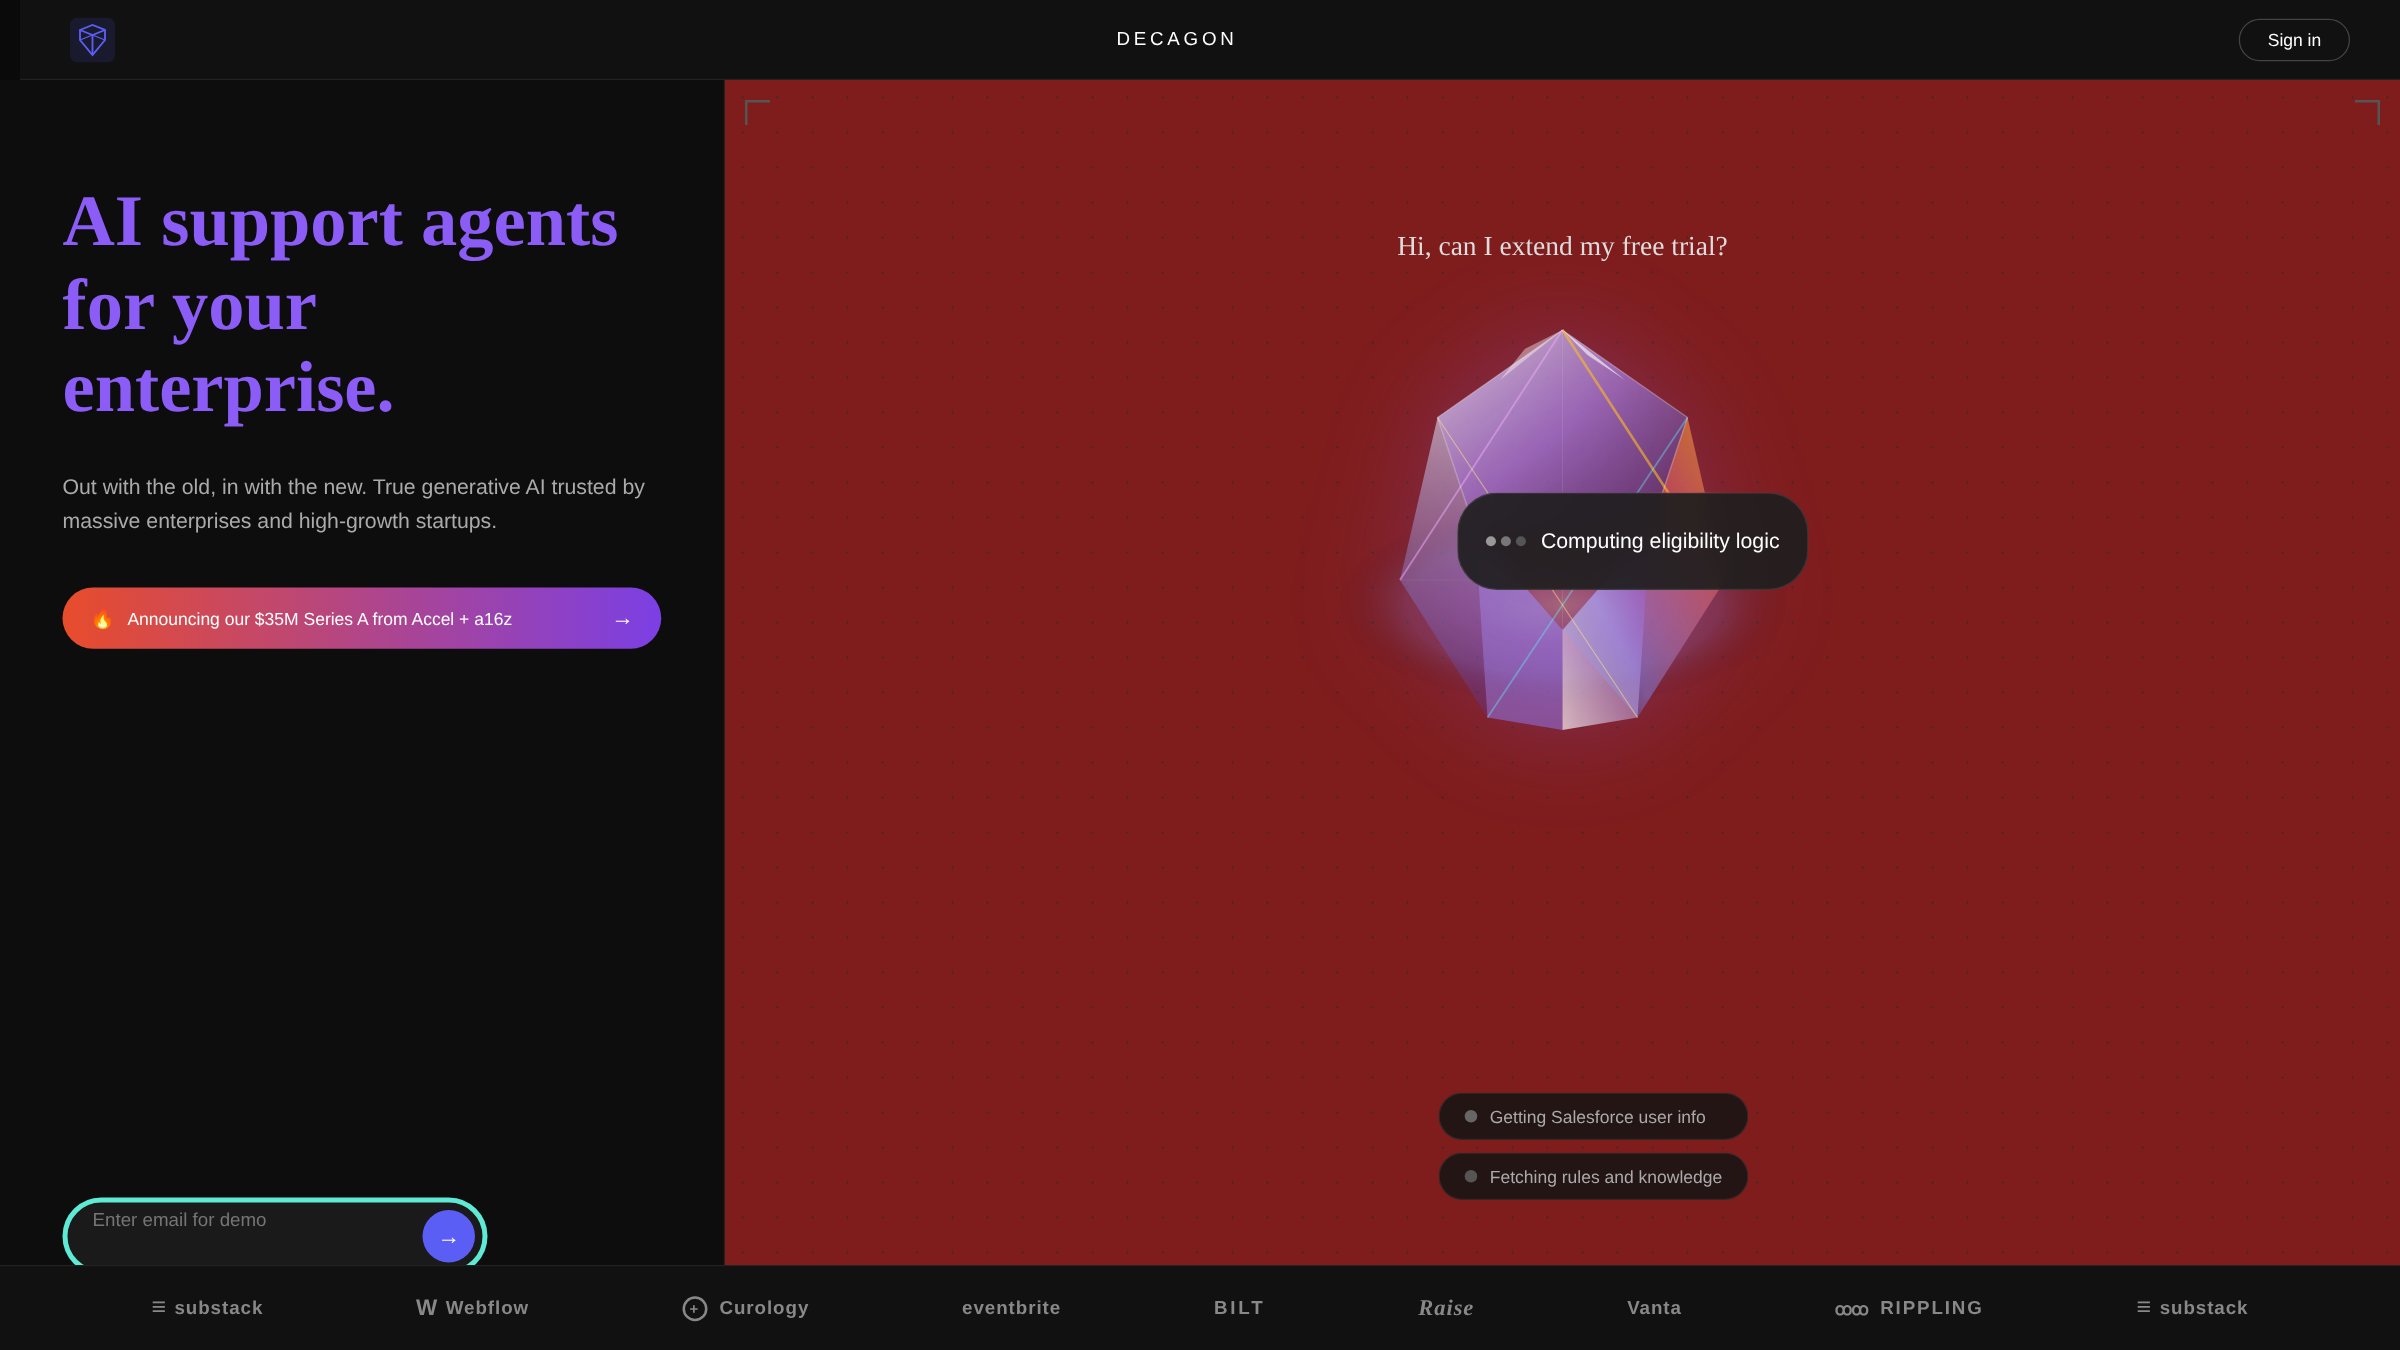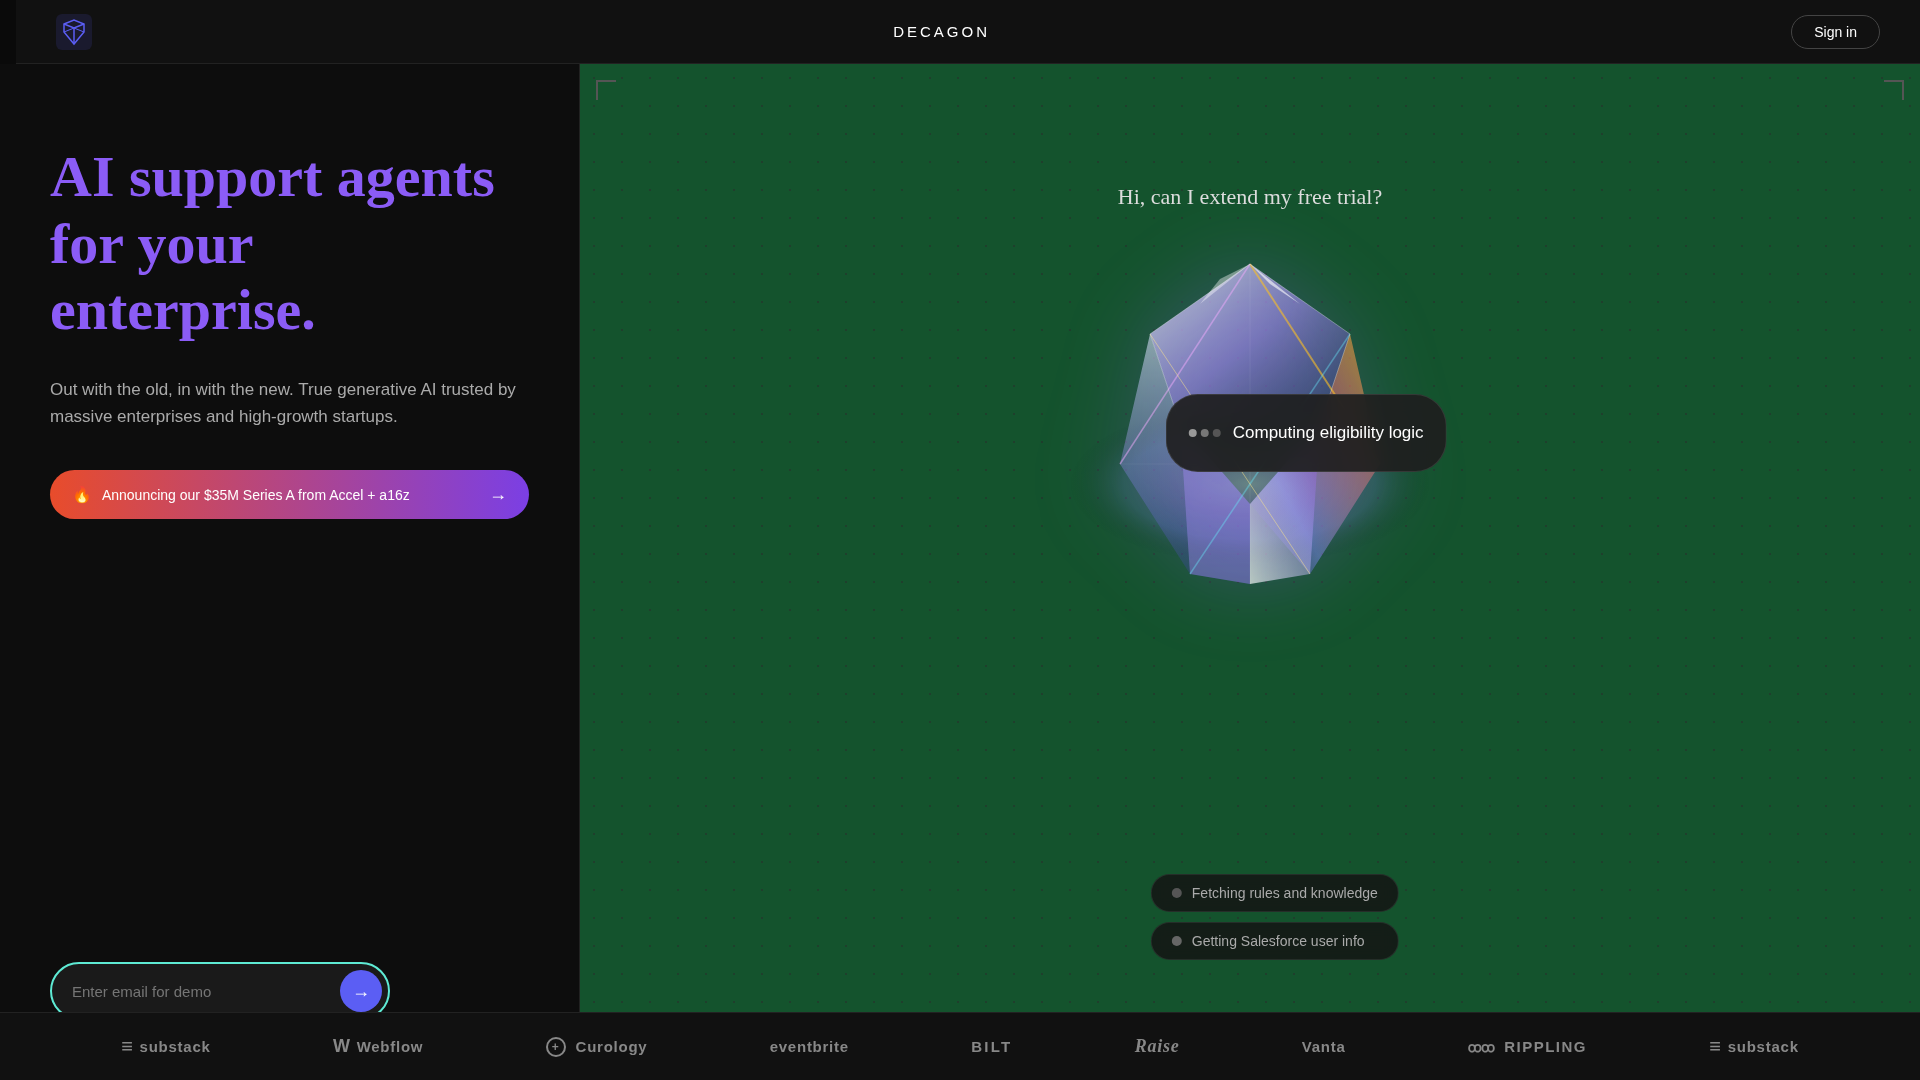--- a/index.html
+++ b/index.html
@@ -110,23 +110,23 @@
       color: #fff;
       font-size: 18px;
     }
 
     
     .left-bottom {
       padding-bottom: 20px;
     }
     .email-input-row {
       display: flex;
-      align-items: center;
+      align-items: flex-start;
       background: #1a1a1a;
-      border: 2px solid #5eead4;
+      border: 4px solid #5eead4;
       border-radius: 32px;
       padding: 6px 6px 6px 20px;
       max-width: 340px;
     }
     .email-input {
       background: transparent;
       border: none;
       outline: none;
       color: #888;
       font-size: 15px;
@@ -142,21 +142,21 @@
       display: flex;
       align-items: center;
       justify-content: center;
       color: #fff;
       font-size: 18px;
     }
 
     
     .right-panel {
       flex: 1;
-      background: #14532d;
+      background: #7f1d1d;
       position: relative;
       overflow: hidden;
     }
     
     .corner {
       position: absolute;
       width: 20px;
       height: 20px;
       border-color: #555;
       border-style: solid;
@@ -410,27 +410,27 @@
       <div class="dot-loader">
         <span></span>
           <span></span>
           <span></span>
       </div>
       <span>Computing eligibility logic</span>
     </div>
 
     <div class="status-items">
       <div class="status-item">
+        <div class="status-dot active"></div>
+        <span>Getting Salesforce user info</span>
+      </div>
+      <div class="status-item">
         <div class="status-dot"></div>
         <span>Fetching rules and knowledge</span>
       </div>
-      <div class="status-item">
-        <div class="status-dot active"></div>
-        <span>Getting Salesforce user info</span>
-      </div>
     </div>
   </div>
 </div>
 
 <div class="brands-bar">
   <div class="brand-item">
     <span style="font-size:20px;">≡</span>
     <span>substack</span>
   </div>
   <div class="brand-item webflow">

